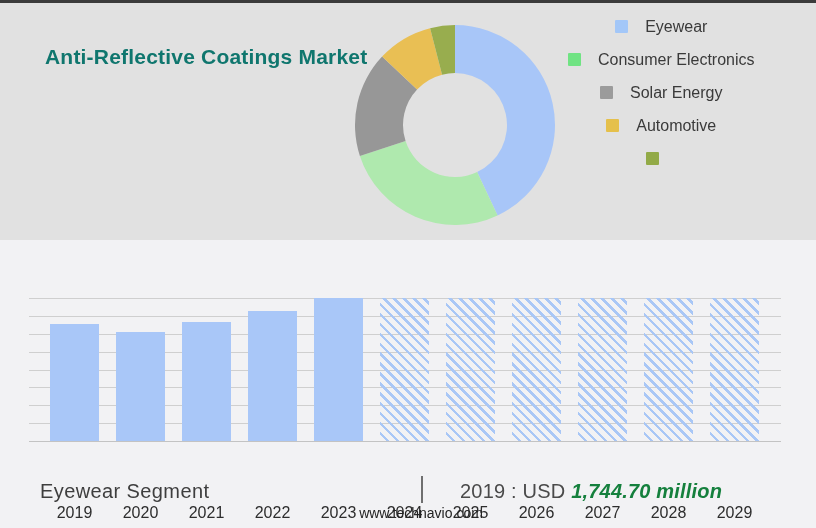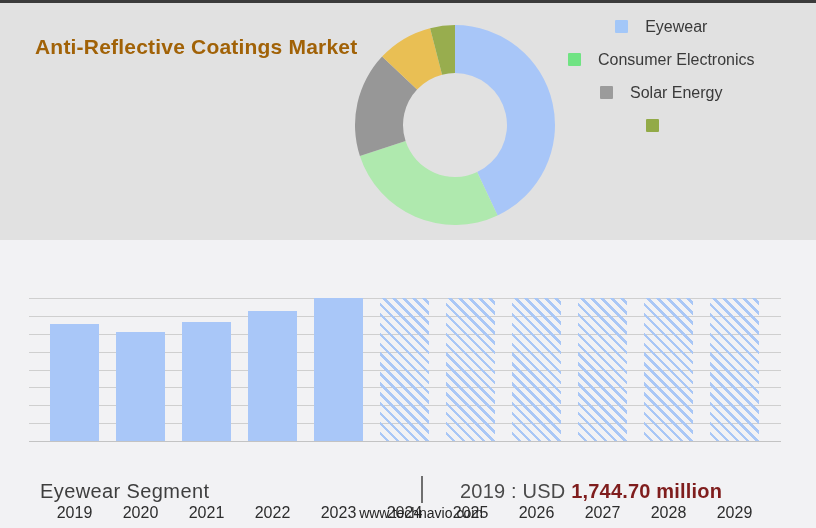--- a/index.html
+++ b/index.html
@@ -4,21 +4,21 @@
 <style>
   html,body{margin:0;padding:0;}
   body{font-family:"Liberation Sans", sans-serif; background:#ffffff;}
   .page{position:relative; width:816px; height:528px; overflow:hidden; background:#f2f2f4;}
 
   
   .top-strip{position:absolute; left:0; top:0; width:816px; height:3px; background:#3b3b3b;}
 
   
   .hero{position:absolute; left:0; top:3px; width:816px; height:237px; background:#e1e1e1;}
-  .hero h1{position:absolute; left:31px; top:28px; margin:4px; font-size:21px; font-weight:bold; color:#a16207; letter-spacing:.2px;}
+  .hero h1{position:absolute; left:31px; top:28px; margin:14px; font-size:21px; font-weight:bold; color:#0f766e; letter-spacing:.2px;}
   .subtitle{position:absolute; left:31px; top:60px; font-size:20px; color:#5b5b5b; letter-spacing:.6px;}
   .donut-svg{position:absolute; left:350px; top:17px; width:210px; height:210px;}
 
   .legend{position:absolute; left:568px; top:15px; display:flex; flex-direction:column; gap:16px;align-items:center;}
   .leg-item{display:flex; align-items:center; height:17px;}
   .leg-swatch{width:13px; height:13px; border-radius:1px; margin-right:17px; flex:0 0 13px;}
   .leg-label{font-size:16px; color:#3a3a3a; white-space:nowrap;}
 
   
   .lower{position:absolute; left:0; top:240px; width:816px; height:288px; background:#f2f2f4;}
@@ -26,21 +26,21 @@
   .gridline{position:absolute; left:0; width:752px; height:1px; background:#cfcfcf;}
   .gridline.base{background:#c3c3c3;}
   .bar{position:absolute; bottom:0; width:49px;}
   .bar.solid{background:#a9c7f8;}
   .bar.hatched{background-image:repeating-linear-gradient(45deg, rgba(0,0,0,0) 0px, rgba(0,0,0,0) 4.5px, #a9c7f6 4.5px, #a9c7f6 7px);}
   .xlabel{position:absolute; top:206px; width:66px; text-align:center; font-size:16px; color:#2d2d2d;}
 
   .segment-label{position:absolute; left:40px; top:240px; font-size:20px; color:#3e3e3e; letter-spacing:.4px;}
   .sep{position:absolute; left:421px; top:236px; width:2px; height:27px; background:#6f6f6f;}
   .value-line{position:absolute; left:460px; top:240px; font-size:20px; color:#4a4a4a; letter-spacing:.2px;}
-  .value-line b{color:#7f1d1d;}
+  .value-line b{color:#15803d;font-style:italic;}
   .website{position:absolute; left:13px; top:265px; width:816px; text-align:center; font-size:14px; color:#222222;}
 </style>
 </head>
 <body>
 
 <div class="page">
 
   <div class="top-strip"></div>
 
   <section class="hero">
@@ -57,20 +57,24 @@
           <span class="leg-swatch" style="background: rgb(163, 199, 248);"></span>
           <span class="leg-label">Eyewear</span>
         </div>
         <div class="leg-item">
           <span class="leg-swatch" style="background: rgb(112, 227, 131);"></span>
           <span class="leg-label">Consumer Electronics</span>
         </div>
         <div class="leg-item">
           <span class="leg-swatch" style="background: rgb(155, 155, 155);"></span>
           <span class="leg-label">Solar Energy</span>
+        </div>
+        <div class="leg-item">
+          <span class="leg-swatch" style="background: rgb(229, 192, 75);"></span>
+          <span class="leg-label">Automotive</span>
         </div>
         <div class="leg-item">
           <span class="leg-swatch" style="background: rgb(146, 170, 71);"></span>
         </div>
       </div>
   </section>
 
   <section class="lower">
     <div class="plot" id="plot">
         <div class="gridline" style="top: 0px; background: rgb(207, 207, 207);"></div>

